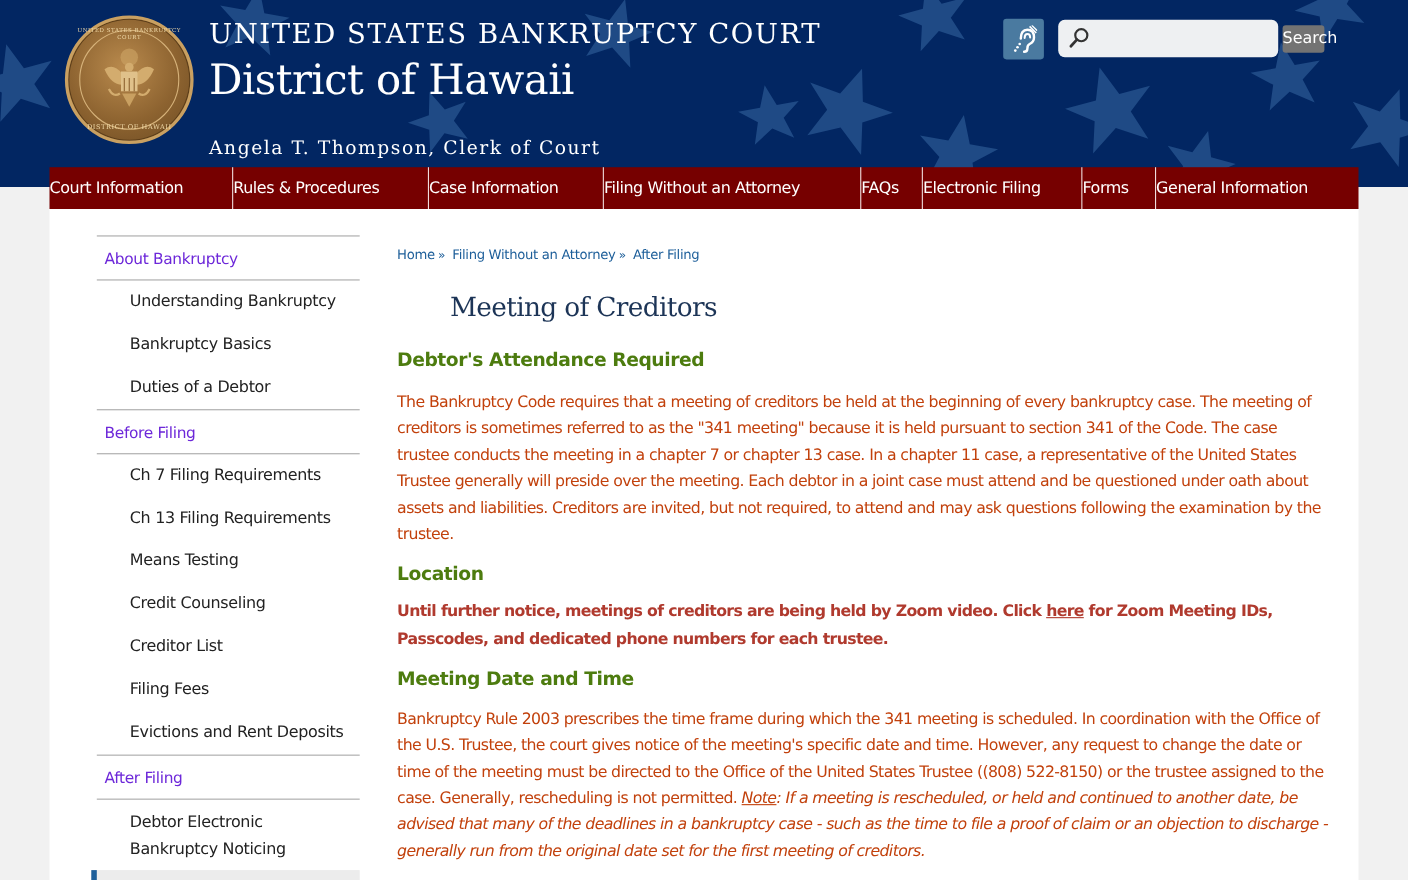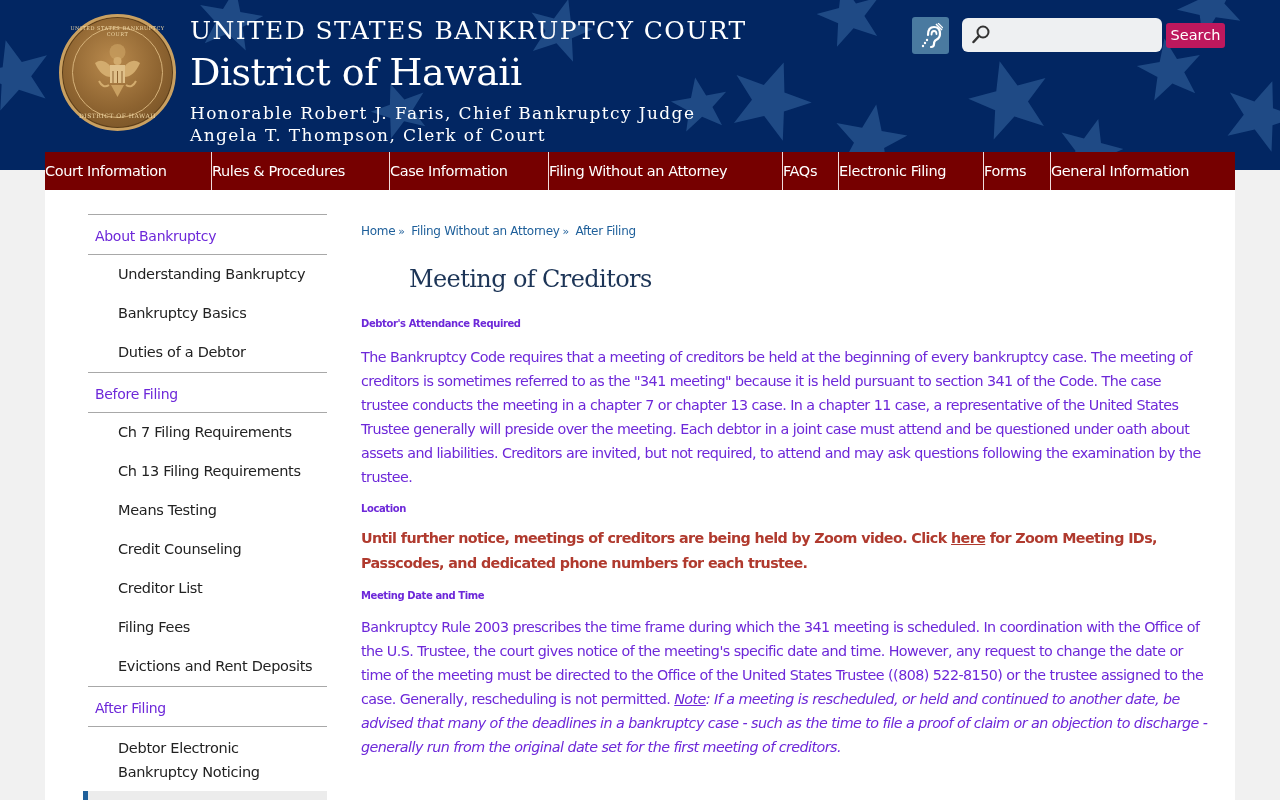--- a/index.html
+++ b/index.html
@@ -61,22 +61,22 @@
     position: absolute; left: 962px; top: 18px; width: 200px; height: 34px;
     background: #eef0f2; border-radius: 6px; border: none;
   }
   .search-box .mag { position: absolute; left: 10px; top: 7px; }
   .search-box input {
     position: absolute; left: 32px; top: 4px; width: 160px; height: 26px;
     border: none; background: transparent; font-size: 14px; outline: none;
     font-family: "DejaVu Sans", sans-serif;
   }
   .search-btn {
-    position: absolute; left: 1166px; top: 23px; width: 59px; height: 25px;
-    background: #be185d; color: #fff; border: none; border-radius: 3px;
+    position: absolute; left: 1166px; top: 23px; width: 38px; height: 25px;
+    background: #737373; color: #fff; border: none; border-radius: 3px;
     font-family: "DejaVu Sans", sans-serif; font-size: 14.5px;
     cursor: pointer; line-height: 25px; text-align: center;
   }
   
   .nav {
     position: absolute; left: 45px; top: 152px; width: 1190px; height: 38px;
     background: #760000; display: flex;
   }
   .nav .nav-item {
     height: 38px; line-height: 38px; color: #fff; font-size: 14.5px;
@@ -108,23 +108,23 @@
   }
   
   .content { position: absolute; left: 361px; top: 224px; width: 850px; }
   .breadcrumb { font-size: 12px; color: #1e5f9a; letter-spacing: -0.3px; height: 20px; }
   .breadcrumb a { color: #1e5f9a; text-decoration: none; cursor: pointer; }
   .breadcrumb .sep { color: #1e5f9a; margin: 0 3px; font-size: 11px; }
   .page-title {
     font-family: "DejaVu Serif", serif; font-size: 24px; font-weight: normal;
     color: #1d3557; margin-top: 21px; letter-spacing: -0.6px; margin-left: 48px;
   }
-  .h3 { font-size: 10px; font-weight: bold; color: #6d28d9; letter-spacing: -0.4px; }
+  .h3 { font-size: 17px; font-weight: bold; color: #4d7c0f; letter-spacing: -0.4px; }
   .p {
-    font-size: 14.3px; line-height: 24px; color: #6d28d9; letter-spacing: -0.55px;
+    font-size: 14.3px; line-height: 24px; color: #c2410c; letter-spacing: -0.55px;
   }
   .p.red { color: #b03a2e; font-weight: bold; line-height: 25px; letter-spacing: -0.6px; }
   .p.red a { color: #b03a2e; text-decoration: underline; cursor: pointer; }
   .p .note { text-decoration: underline; font-style: italic; }
   .p .ital { font-style: italic; }
 </style>
 </head>
 <body>
 
 <div class="header">
@@ -161,21 +161,20 @@
       <circle cx="24.5" cy="18" r="4" fill="#d3ac6e"></circle>
       <path d="M18 42 L24.5 54 L31 42 Z" fill="#c9a061"></path>
       <path d="M6 38 Q10 46 16 42" stroke="#d3ac6e" stroke-width="2" fill="none"></path>
       <path d="M43 38 Q39 46 33 42" stroke="#d3ac6e" stroke-width="2" fill="none"></path>
     </svg>
     <div class="seal-bottom">DISTRICT OF HAWAII</div>
   </div>
 
   <div class="h-court">UNITED STATES BANKRUPTCY COURT</div>
   <div class="h-district">District of Hawaii</div>
-  <div class="h-judge">Honorable Robert J. Faris, Chief Bankruptcy Judge</div>
   <div class="h-clerk">Angela T. Thompson, Clerk of Court</div>
 
   <div class="a11y-btn">
     <svg width="24" height="26" viewBox="0 0 24 26">
       <path d="M9 12 Q9 4 15 4 Q21 4 21 11 Q21 15 17 17 Q15 18 15 21 Q15 24 12 24" stroke="#fff" stroke-width="2.2" fill="none" stroke-linecap="round"></path>
       <path d="M12.5 11.5 Q12.5 8 15 8 Q17.5 8 17.5 11" stroke="#fff" stroke-width="1.8" fill="none" stroke-linecap="round"></path>
       <path d="M17 1 L23 7" stroke="#fff" stroke-width="1.5"></path>
       <path d="M19 0 L24 5" stroke="#fff" stroke-width="1.2"></path>
       <circle cx="4" cy="23" r="1.2" fill="#fff"></circle>
       <circle cx="6" cy="20" r="1.2" fill="#fff"></circle>

